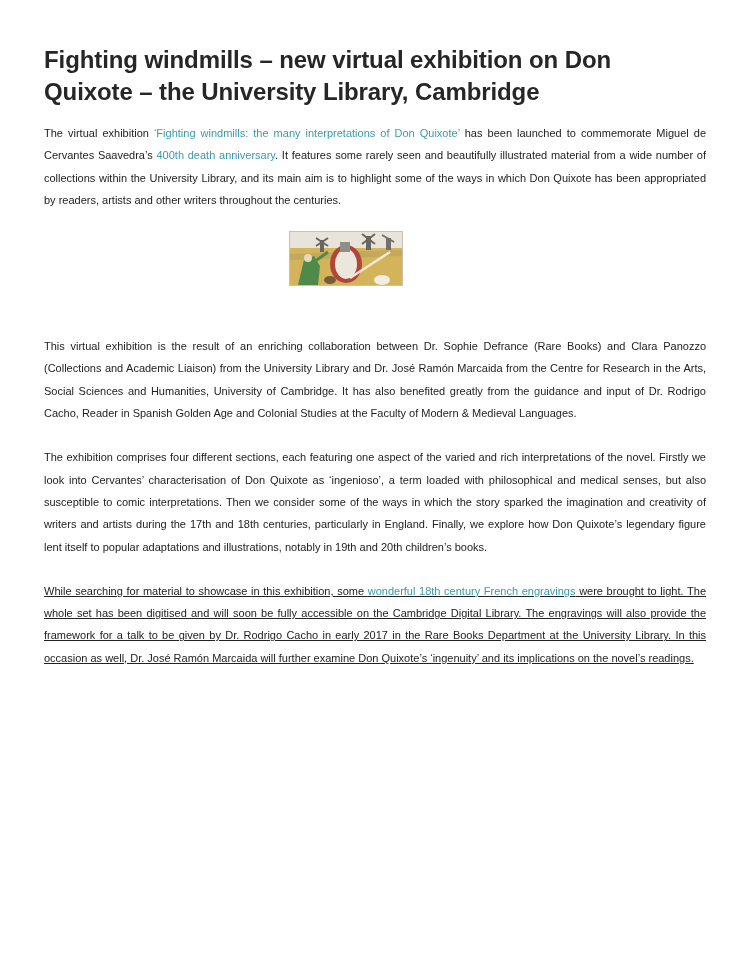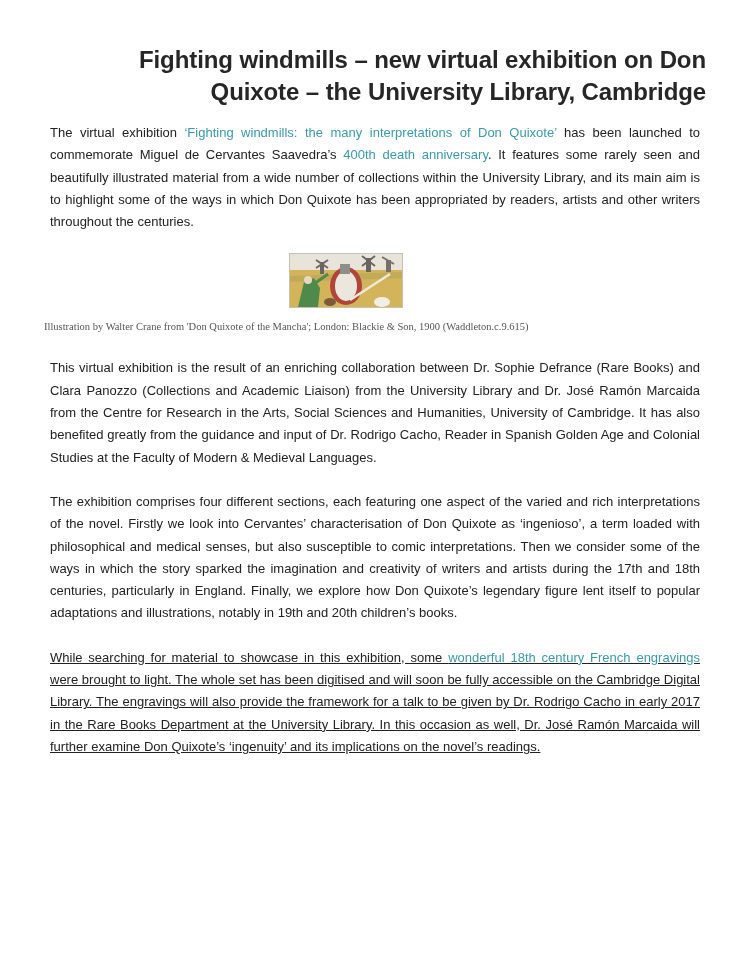--- a/index.html
+++ b/index.html
@@ -1,19 +1,19 @@
 <!DOCTYPE html>
 <html><head>
   <meta charset="utf-8">
   <style>
     html, body { margin: 0; padding: 0; background: #ffffff; }
     body { width: 750px; height: 970px; overflow: hidden; position: relative; }
     .page { position: absolute; left: 44px; top: 44px; width: 662px; color: #222222; font-family: "Liberation Sans", sans-serif; }
-    h1 { margin: 0; font-family: "Liberation Sans", sans-serif; font-weight: bold; font-size: 24px; line-height: 32px; color: #262626; letter-spacing: -0.1px; text-align: right; }
-    p { margin: 6px; font-size: 13px; line-height: 22.3px; text-align: justify; color: #222; }
+    h1 { margin: 0; font-family: "Liberation Sans", sans-serif; font-weight: bold; font-size: 24px; line-height: 32px; color: #262626; letter-spacing: -0.1px; }
+    p { margin: 0; font-size: 11px; line-height: 22.3px; text-align: justify; color: #222; }
     p.intro { margin-top: 14px; }
     .link { color: #3a9aa8; text-decoration: none; cursor: pointer; }
     .figure { position: relative; height: 96px; margin-top: 20px; }
     .thumb { position: absolute; left: 245px; top: 0; width: 112px; height: 53px; overflow: hidden; background: #d7c27a; border: 1px solid #c9c2ae; }
     .caption { position: absolute; left: 0; top: 68px; font-family: "Liberation Serif", "DejaVu Serif", serif; font-size: 10.5px; color: #555; white-space: nowrap; }
     p.s2 { margin-top: 8px; }
     p.s3 { margin-top: 22px; }
     p.s4 { margin-top: 22px; text-decoration: underline; }
   </style>
 </head>
@@ -40,21 +40,20 @@
         <ellipse cx="56" cy="32" rx="11" ry="15" fill="#ece7dc"></ellipse>
         <rect x="50" y="10" width="10" height="10" fill="#8f8f8a"></rect>
         <path d="M60 46 L100 20" stroke="#efe9d8" stroke-width="2.5"></path>
         <path d="M8 53 L14 28 L24 24 L30 34 L28 53 Z" fill="#4f8a4a"></path>
         <circle cx="18" cy="26" r="4" fill="#e9d8c0"></circle>
         <path d="M24 30 L38 20" stroke="#4f8a4a" stroke-width="3"></path>
         <ellipse cx="92" cy="48" rx="8" ry="5" fill="#f1eee6"></ellipse>
         <ellipse cx="40" cy="48" rx="6" ry="4" fill="#7b5a3a"></ellipse>
       </svg>
     </div>
-    <div class="caption">Illustration by Walter Crane from 'Don Quixote of the Mancha'; London: Blackie &amp; Son, 1900 (Waddleton.c.9.615)</div>
   </div>
 
   <p class="s2">This virtual exhibition is the result of an enriching collaboration between Dr. Sophie Defrance (Rare Books) and Clara Panozzo (Collections and Academic Liaison) from the University Library and Dr. José Ramón Marcaida from the Centre for Research in the Arts, Social Sciences and Humanities, University of Cambridge. It has also benefited greatly from the guidance and input of Dr. Rodrigo Cacho, Reader in Spanish Golden Age and Colonial Studies at the Faculty of Modern &amp; Medieval Languages.</p>
 
   <p class="s3">The exhibition comprises four different sections, each featuring one aspect of the varied and rich interpretations of the novel. Firstly we look into Cervantes’ characterisation of Don Quixote as ‘ingenioso’, a term loaded with philosophical and medical senses, but also susceptible to comic interpretations. Then we consider some of the ways in which the story sparked the imagination and creativity of writers and artists during the 17th and 18th centuries, particularly in England. Finally, we explore how Don Quixote’s legendary figure lent itself to popular adaptations and illustrations, notably in 19th and 20th children’s books.</p>
 
   <p class="s4"><span>While searching for material to showcase in this exhibition, some </span><a class="link">wonderful 18th century French engravings</a><span> were brought to light. The whole set has been digitised and will soon be fully accessible on the Cambridge Digital Library. The engravings will also provide the framework for a talk to be given by Dr. Rodrigo Cacho in early 2017 in the Rare Books Department at the University Library. In this occasion as well, Dr. José Ramón Marcaida will further examine Don Quixote’s ‘ingenuity’ and its implications on the novel’s readings.</span></p>
 </div>
 
 </body></html>

